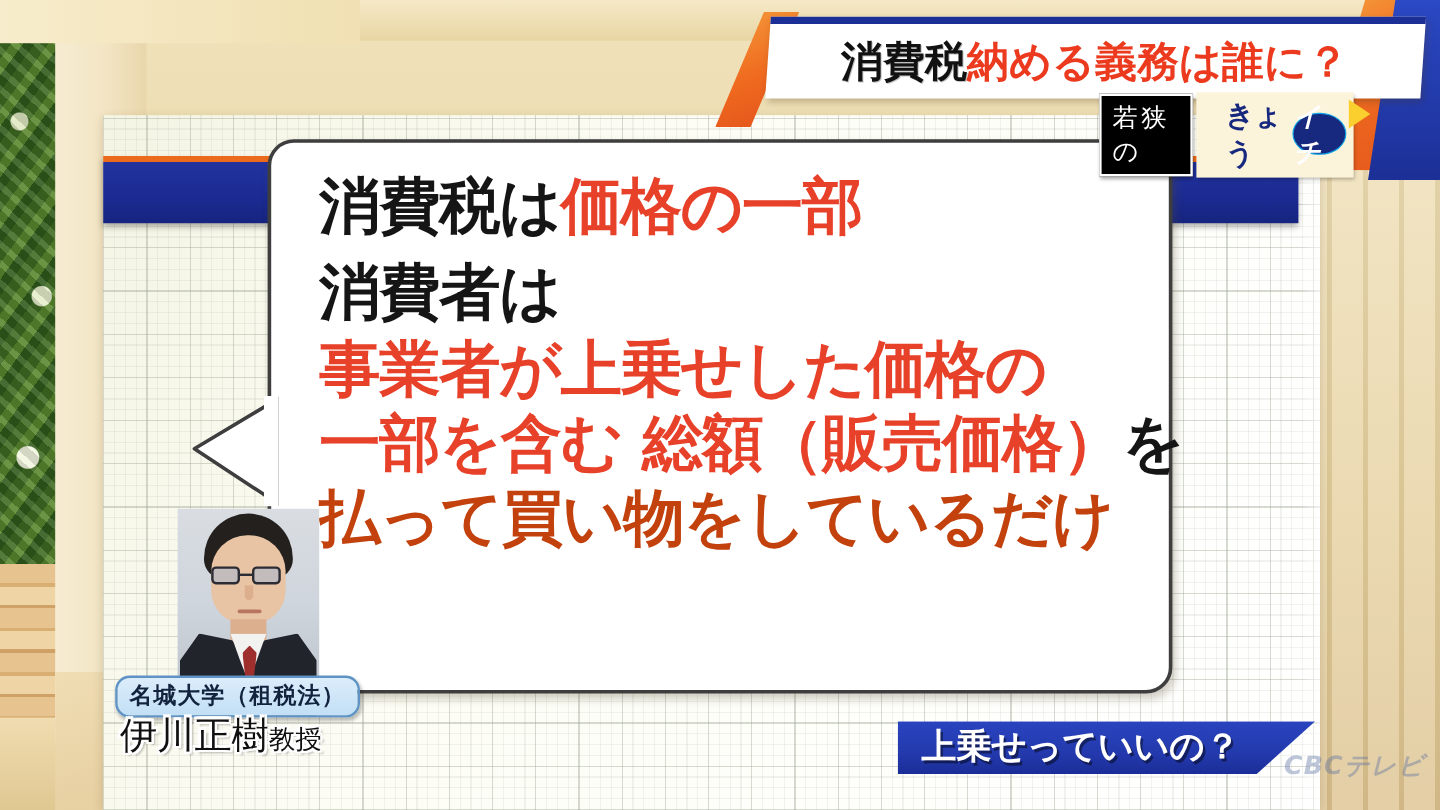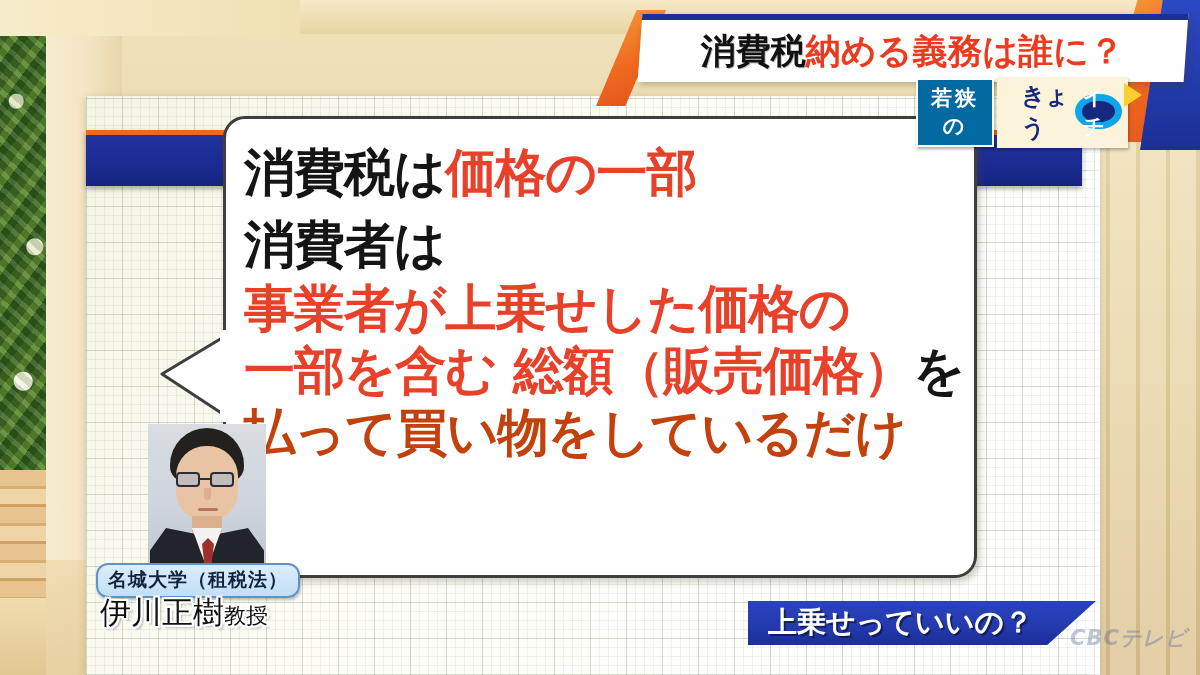--- a/index.html
+++ b/index.html
@@ -112,21 +112,21 @@
     border:3px solid #3e3e3e;
     border-radius:22px;
     box-shadow:3px 4px 7px rgba(90,80,50,.28);
   }
   
   #speech-tail {
     position:absolute; left:154px; top:330px; width:78px; height:92px;
   }
 
   #speech-body {
-    position:absolute; left:230px; top:128px; width:740px; height:440px;
+    position:absolute; left:252px; top:128px; width:740px; height:440px;
     padding:14px 6px 0 14px;
   }
   .line {
     font-size:51px; font-weight:700; line-height:62px;
     color:#151515; white-space:nowrap; letter-spacing:-1px;
   }
   .line .r { color:#e8412a; }
   .line.l1 { margin-bottom:10px; }
   .line.l2 { margin-bottom:2px; }
   .line.l3 { color:#e8412a; }
@@ -164,41 +164,40 @@
     background:linear-gradient(180deg,#2b49c4,#1c2f96);
     clip-path:polygon(38% 0,100% 0,100% 100%,0 100%);
   }
 
   
   #logo {
     position:absolute; left:916px; top:90px; width:212px; height:44px;
     display:flex; align-items:center;
   }
   #logo-left {
-    background:#0369a1; color:#ffffff;
-    font-size:21px; font-weight:700; letter-spacing:3px;
+    background:#000000; color:#ffffff;
+    font-size:21px; font-weight:400; letter-spacing:3px;
     padding:4px 9px 5px 9px; border:2px solid #ffffff;
     box-shadow:1px 2px 3px rgba(0,0,0,.35);
-    text-align:center;
   }
   #logo-right {
     position:relative; margin-left:3px;
     background:#fbf3da; padding:3px 6px 4px 24px;
     display:flex; align-items:center;
     box-shadow:1px 2px 3px rgba(0,0,0,.28);
   }
   #logo-kyo {
     color:#17287f; font-size:24px; font-weight:700; letter-spacing:-1px;
   }
   #logo-ichi-wrap {
     position:relative; margin-left:2px;
     width:58px; height:35px;
-    background:#17287f; border:7px solid #0ea5e9;
+    background:#17287f; border:1px solid #0ea5e9;
     border-radius:50%/52%;
-    display:flex; align-items:center; justify-content:center;
+    display:flex; align-items:center; justify-content:center;font-style:italic;
   }
   #logo-ichi { color:#ffffff; font-size:22px; font-weight:700; letter-spacing:-1px; }
   #logo-arrow {
     position:absolute; right:-14px; top:6px;
     width:0;height:0;border-top:12px solid transparent;border-bottom:12px solid transparent;
     border-left:18px solid #fbcf2e;
   }
 
   
   #photo {

